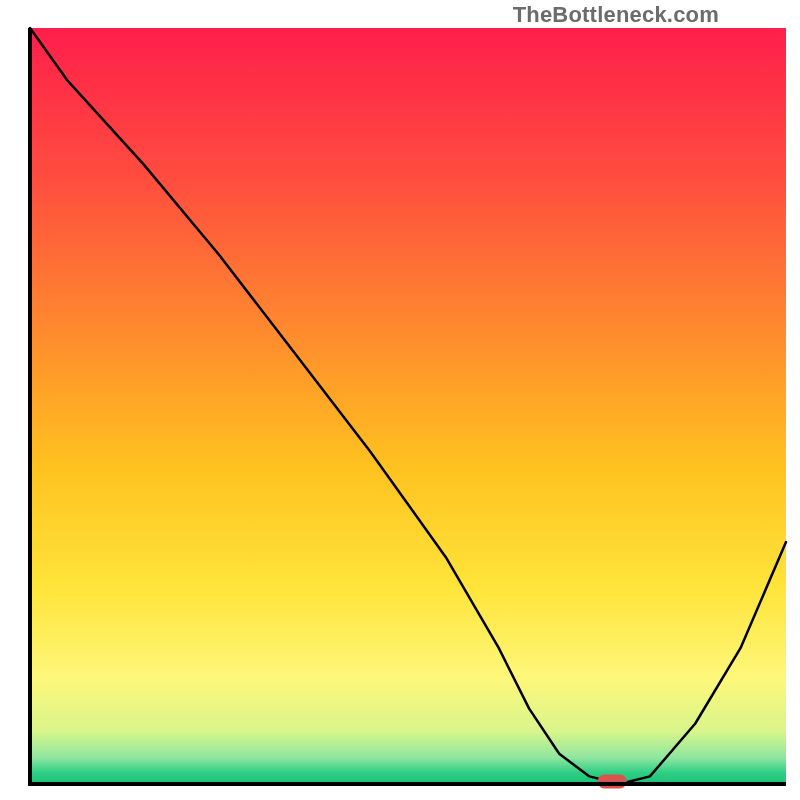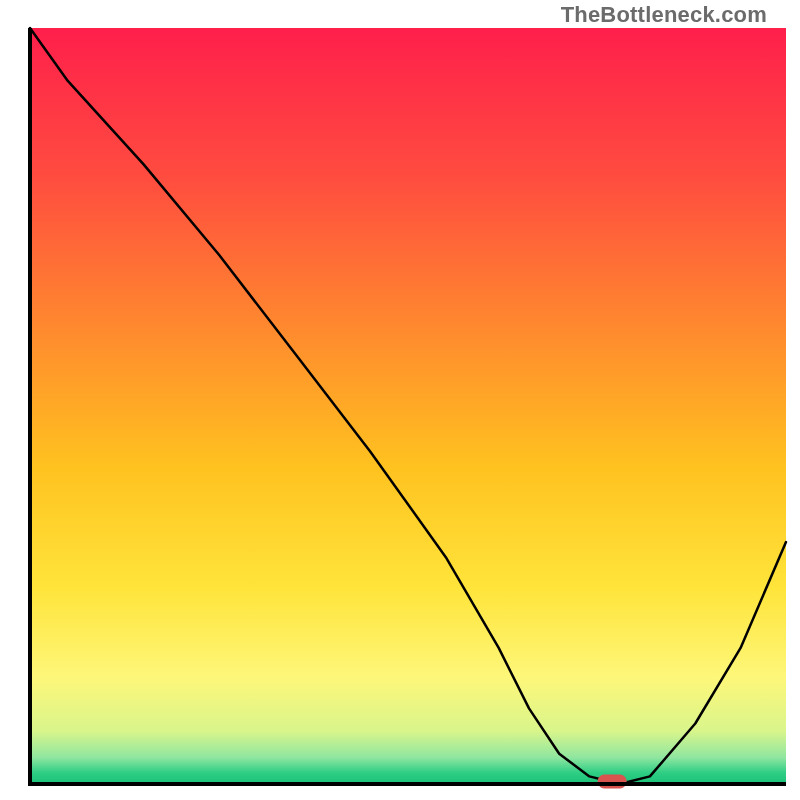--- a/index.html
+++ b/index.html
@@ -7,21 +7,20 @@
     padding: 0;
     width: 800px;
     height: 800px;
     background: #ffffff;
     font-family: Arial, Helvetica, sans-serif;
   }
   .container {
     position: relative;
     width: 731px;
     height: 800px;
-    padding-left: 48px;
   }
   .watermark {
     position: absolute;
     top: 2px;
     right: 12px;
     font-size: 22px;
     font-weight: 600;
     color: #6b6b6b;
     letter-spacing: 0.2px;
     z-index: 5;

